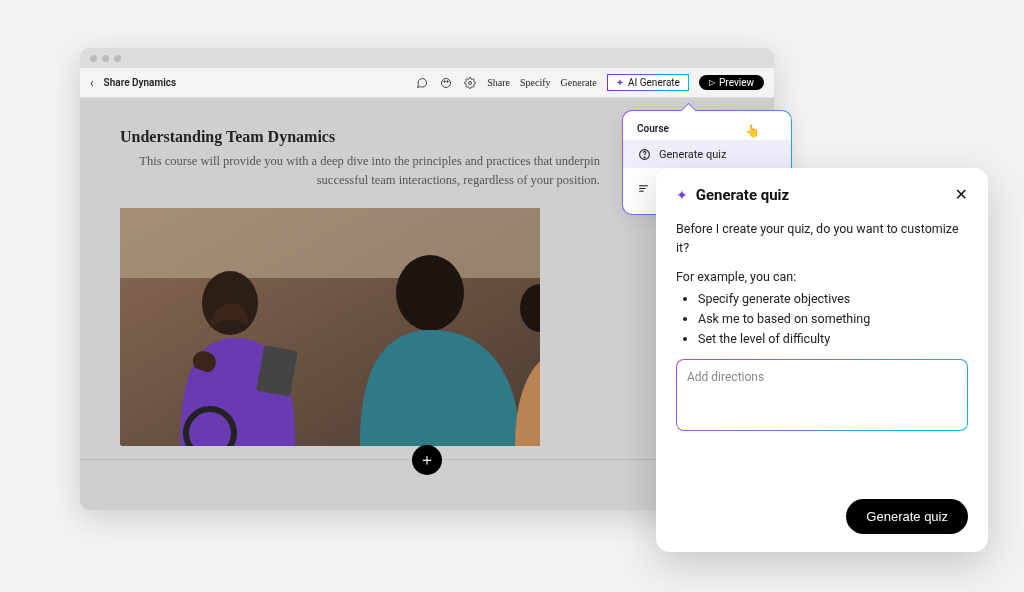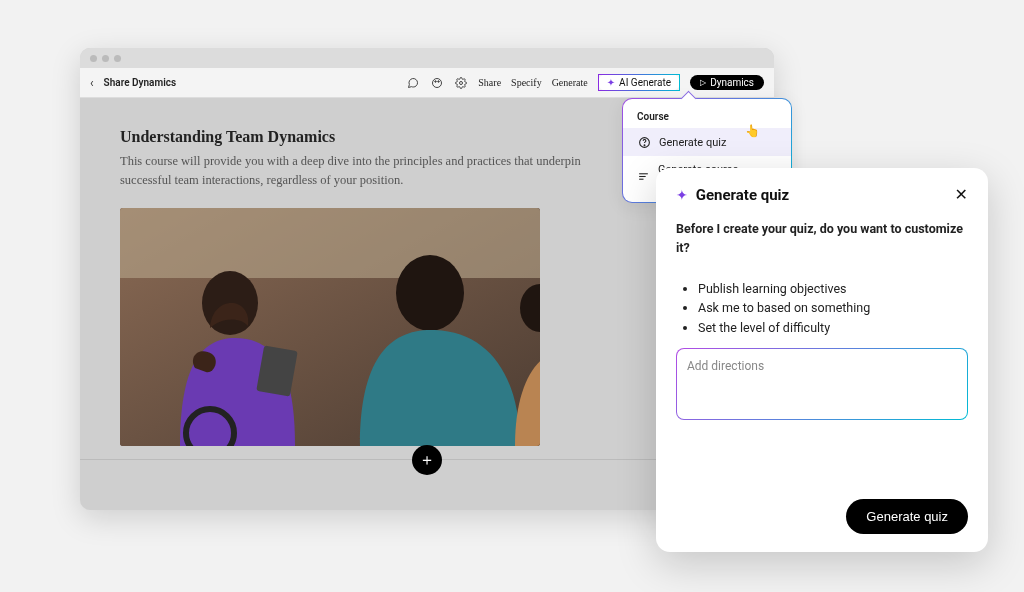--- a/index.html
+++ b/index.html
@@ -79,20 +79,21 @@
     font-size: 16px;
     color:#222;
   }
   .course-sub {
     font-family: Georgia, "Times New Roman", serif;
     font-size: 12.5px;
     line-height: 1.5;
     color:#555;
     margin-top: 6px;
     max-width: 480px;
+    text-align: right;
   }
   .course-image {
     margin-top: 18px;
     width: 420px;
     height: 238px;
     border-radius: 3px;
     overflow:hidden;
     background: linear-gradient(135deg, #6b4a3c 0%, #3a2f29 100%);
     position: relative;
   }
@@ -112,21 +113,21 @@
     background:#000;
     color:#fff;
     display:flex; align-items:center; justify-content:center;
     font-size:16px;
     cursor:pointer;
   }
   
   .dropdown {
     position:absolute;
     left: 622px;
-    top: 98px;
+    top: 110px;
     width: 170px;
     background:#fff;
     border-radius: 10px;
     padding: 10px 0 6px 0;
     box-shadow: 0 4px 18px rgba(0,0,0,0.08);
     border: 1.5px solid transparent;
     background-image: linear-gradient(#fff,#fff), linear-gradient(135deg,#a24be5,#00bcd4);
     background-origin: border-box;
     background-clip: padding-box, border-box;
   }
@@ -174,21 +175,21 @@
     box-shadow: 0 12px 40px rgba(0,0,0,0.18);
     padding: 18px 20px;
     display:flex;
     flex-direction:column;
   }
   .panel-header { display:flex; align-items:center; gap:8px; }
   .panel-sparkle { color:#7b3fe4; font-size:14px; }
   .panel-title { font-size:15px; font-weight:700; color:#111; flex:1;}
   .panel-close { font-size:16px; cursor:pointer; color:#111; background:none; border:none; line-height:1;}
   .panel-body { margin-top: 16px; font-size: 12.5px; color:#222; line-height:1.5; flex:1; }
-  .panel-q { font-weight:700; margin-bottom:22px; }
+  .panel-q { font-weight:400; margin-bottom:10px; }
   .panel-body ul { margin: 4px 0 10px 22px; }
   .panel-body li { margin: 1px 0; }
   .panel-input {
     margin-top: 4px;
     border: 1.5px solid transparent;
     border-radius: 8px;
     height: 72px;
     padding: 8px 10px;
     font-size:12px;
     color:#888;
@@ -239,21 +240,21 @@
     </span>
     <span class="topbar-link">Share</span>
     <span class="topbar-link">Specify</span>
     <span class="topbar-link">Generate</span>
     <span class="ai-pill">
       <span class="ai-sparkle">✦</span>
       <span>AI Generate</span>
     </span>
     <span class="preview-pill">
       <span style="font-size:8px;">▷</span>
-      <span>Dynamics</span>
+      <span>Preview</span>
     </span>
   </div>
 
   <div class="canvas">
     <div class="course-heading">Understanding Team Dynamics</div>
     <div class="course-sub">This course will provide you with a deep dive into the principles and practices that underpin successful team interactions, regardless of your position.</div>
     <div class="course-image">
       <svg viewBox="0 0 420 238" preserveAspectRatio="xMidYMid slice">
         <defs>
           <linearGradient id="wall" x1="0" y1="0" x2="1" y2="1">
@@ -314,22 +315,23 @@
 <div class="panel">
   <div class="panel-header">
     <span class="panel-sparkle">✦</span>
     <span class="panel-title">Generate quiz</span>
     <button class="panel-close">
       <span>✕</span>
     </button>
   </div>
   <div class="panel-body">
     <div class="panel-q">Before I create your quiz, do you want to customize it?</div>
+    <div>For example, you can:</div>
     <ul>
-      <li>Publish learning objectives</li>
+      <li>Specify generate objectives</li>
       <li>Ask me to based on something</li>
       <li>Set the level of difficulty</li>
     </ul>
     <div class="panel-input">
       <span>Add directions</span>
     </div>
   </div>
   <div class="panel-footer">
     <button class="gen-btn">Generate quiz</button>
   </div>

